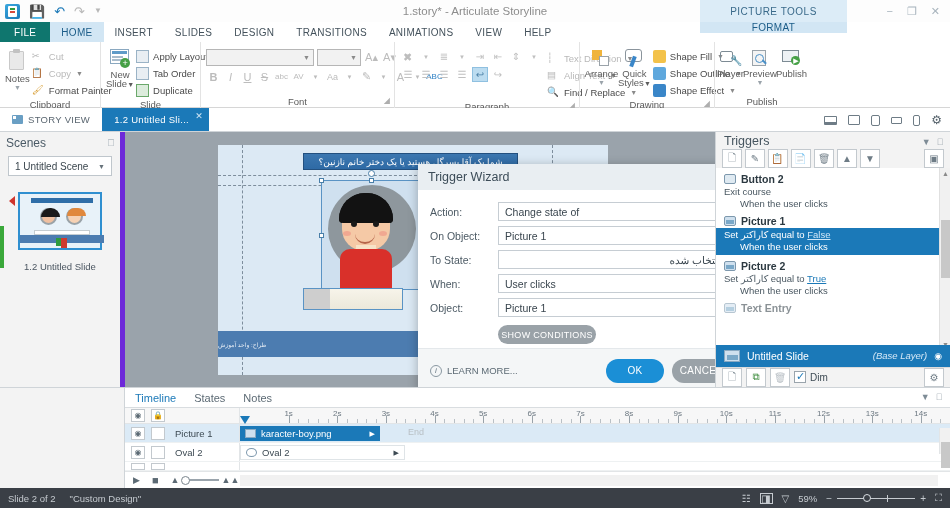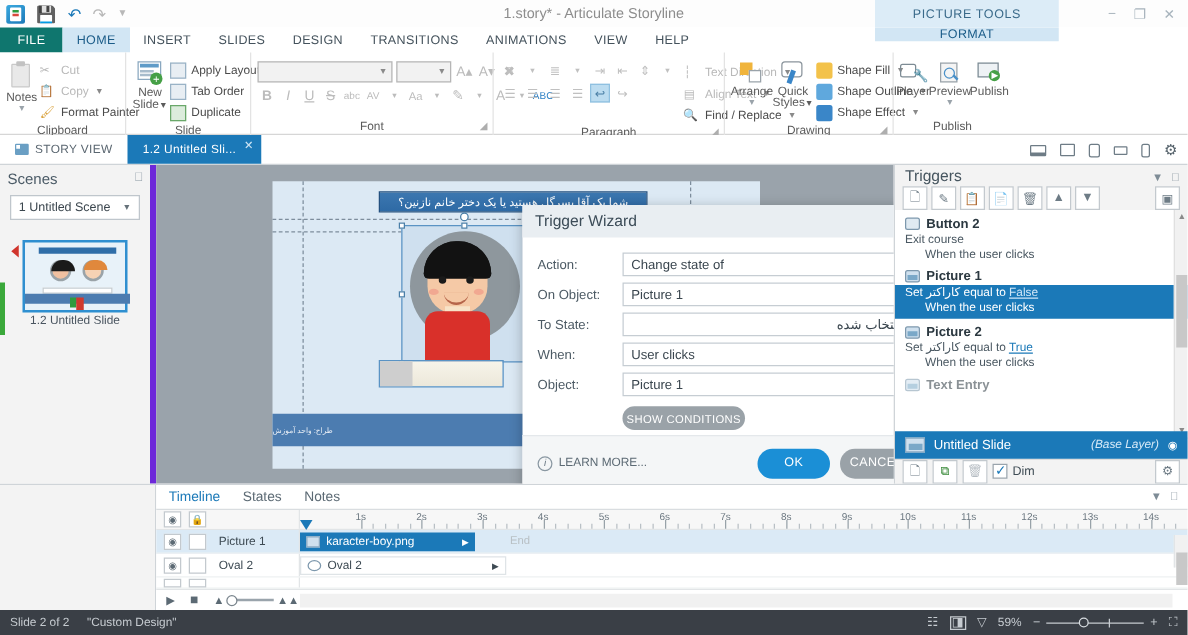--- a/index.html
+++ b/index.html
@@ -167,21 +167,21 @@
   .thumb-title { width: 62px; height: 5px; background: #2f6ea8; position: absolute; left: 11px; top: 4px; }
   .th-face { width: 17px; height: 17px; border-radius: 50%; position: absolute; top: 14px; border: 2px solid #9aa3a8;}
   .th-face.a { left: 20px; background: #f0c0a0; }
   .th-face.b { left: 46px; background: #f6d2b4; }
   .th-face.a::before { content:""; position:absolute; left:-1px; top:-2px; width:19px; height:9px; background:#1a1a1a; border-radius:9px 9px 0 0;}
   .th-face.b::before { content:""; position:absolute; left:-1px; top:-2px; width:19px; height:8px; background:#e0883c; border-radius:9px 9px 0 0;}
   .th-bar { position: absolute; left: 14px; top: 36px; width: 56px; height: 5px; background: #fff; border: 1px solid #c5cdd2; }
   .th-foot { position: absolute; left: 0; bottom: 5px; width: 84px; height: 8px; background: #4c7cb0; }
   .th-g { position: absolute; left: 36px; bottom: 2px; width: 5px; height: 8px; background: #2e9b3e; }
   .th-r { position: absolute; left: 41px; bottom: 0px; width: 6px; height: 10px; background: #cf3a2e; }
-  .thumb-label { font-size: 9.5px; color: #4a5560; margin-top: 1px; }
+  .thumb-label { font-size: 9.5px; color: #4a5560; margin-top: 11px; }
   .red-marker {
     position: absolute; left: 9px; top: 20px; width: 0; height: 0;
     border-top: 5px solid transparent; border-bottom: 5px solid transparent; border-right: 6px solid #d0342c;
   }
   .green-strip { position: absolute; left: 0; top: 50px; width: 4px; height: 42px; background: #3aa83a; }
 
   
   .canvas-area { flex: 1; background: #9aa3ab; position: relative; overflow: hidden; }
   .slide {
     position: absolute; left: 93px; top: 13px; width: 390px; height: 230px;

